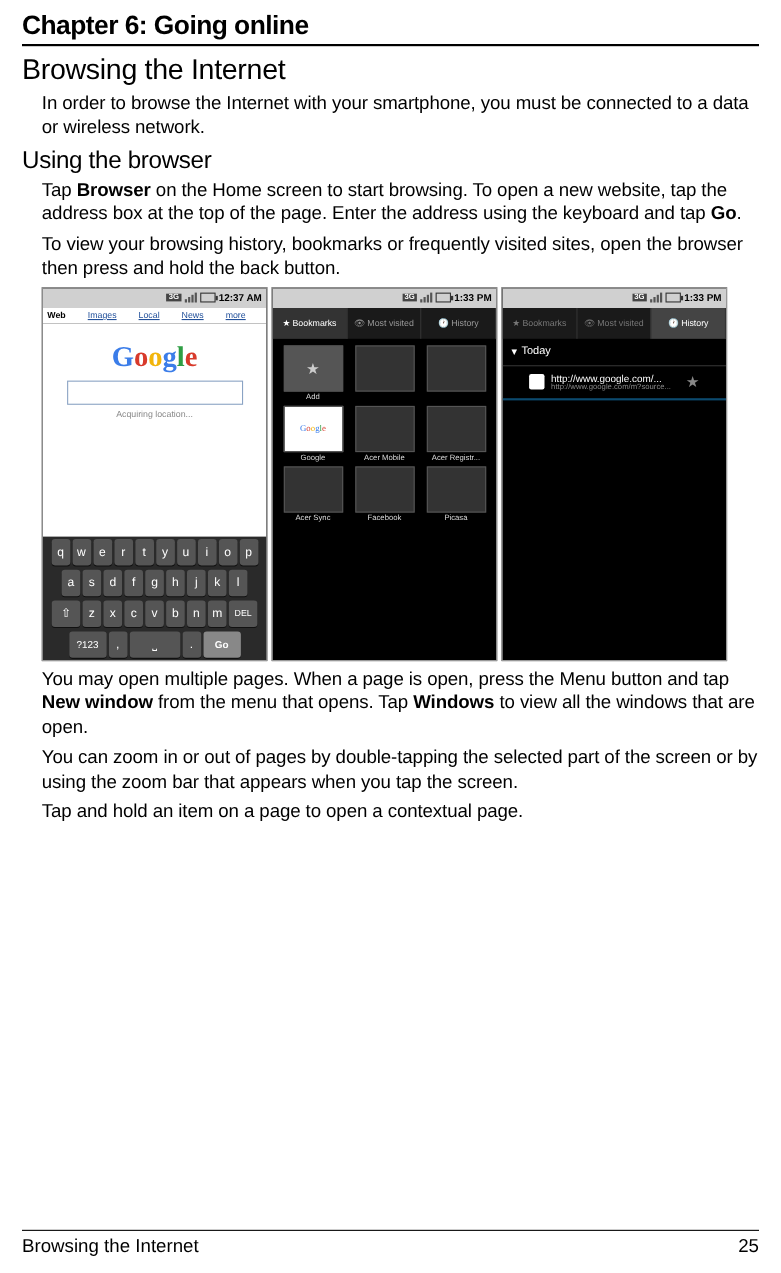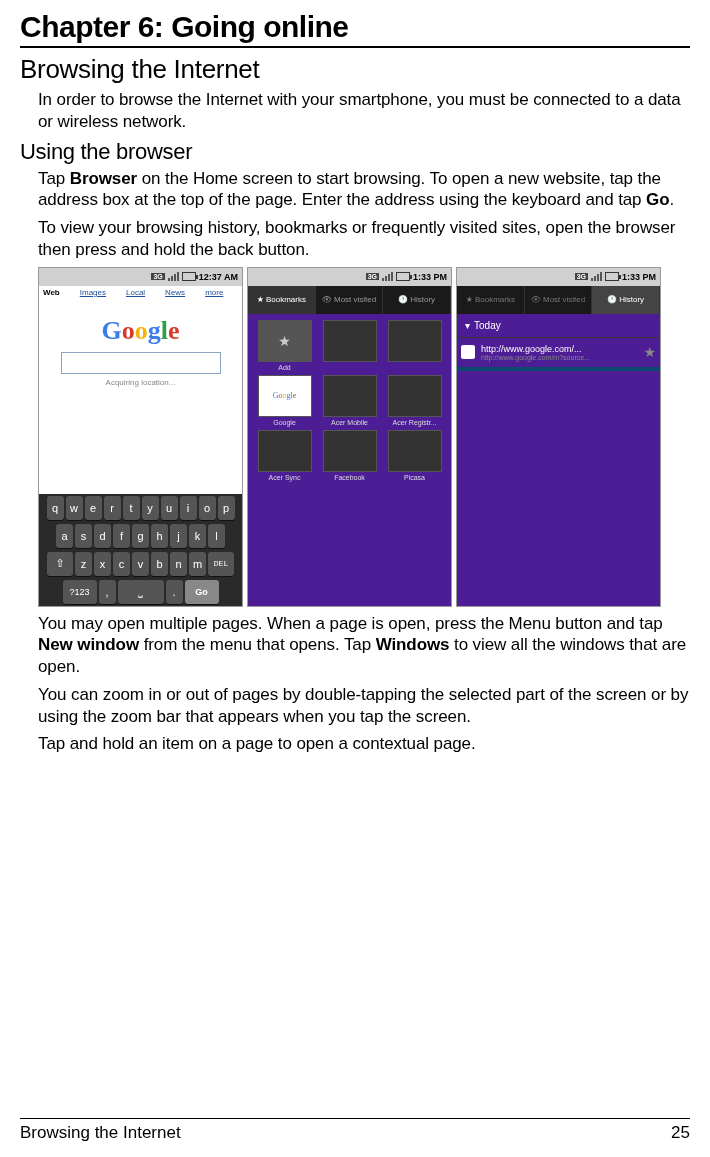--- a/index.html
+++ b/index.html
@@ -6,21 +6,21 @@
     body {
       width: 710px;
       height: 1157px;
       font-family: "Segoe UI", "Frutiger", "Myriad Pro", Arial, sans-serif;
       color: #000;
       position: relative;
       background: #fff;
       padding: 10px 20px 0 20px;
     }
     h1.chapter {
-      font-size: 30px;
+      font-size: 24px;
       font-weight: bold;
       border-bottom: 2px solid #000;
       padding-bottom: 2px;
       letter-spacing: -0.5px;
     }
     h2.section {
       font-size: 26px;
       font-weight: normal;
       margin: 6px 0 4px 0;
       letter-spacing: -0.3px;
@@ -40,21 +40,21 @@
     .bold { font-weight: bold; }
     .screenshots {
       display: flex;
       gap: 4px;
       margin: 0 0 6px 18px;
     }
     .phone {
       width: 205px;
       height: 340px;
       border: 1px solid #999;
-      background: #4c1d95;
+      background: #000000;
       display: flex;
       flex-direction: column;
       font-size: 9px;
       color: #fff;
       overflow: hidden;
     }
     .statusbar {
       height: 18px;
       background: #d0d0d0;
       display: flex;
@@ -88,42 +88,42 @@
     .p1-logo .gb{color:#3b7de9}.p1-logo .gr{color:#d83a2b}.p1-logo .gy{color:#f2b50c}.p1-logo .gg{color:#2f9e44}
     .p1-search { margin-top:6px; width:160px; height:22px; border:1px solid #8aa3c4; background:#fff; }
     .p1-loc { font-size:8px; color:#888; margin-top:4px; }
     .keyboard { background:#2a2a2a; }
     .krow { display:flex; justify-content:center; gap:2px; padding:2px 2px; }
     .key { background:#555; color:#fff; width:17px; height:24px; display:flex; align-items:center; justify-content:center; border-radius:3px; font-size:11px; box-shadow:0 1px 0 #111; }
     .key.wider { width:34px; font-size:9px; }
     .key.space { width:46px; }
     .key.go { background:#888; font-weight:bold; }
     .key.shift { width:26px; }
-    .key.del { width:26px; font-size:8px;font-family:Liberation Mono, monospace; }
+    .key.del { width:26px; font-size:8px; }
 
     
     .p2-tabs { height:28px; display:flex; background:#1a1a1a; }
     .p2-tab { flex:1; display:flex; align-items:center; justify-content:center; font-size:8px; color:#999; gap:2px; border-right:1px solid #333; }
     .p2-tab.active { background:#333; color:#fff; }
     .p2-grid { display:grid; grid-template-columns:repeat(3,1fr); gap:4px; padding:6px; }
     .p2-tile { display:flex; flex-direction:column; align-items:center; gap:2px; }
     .p2-thumb { width:54px; height:42px; background:#333; border:1px solid #555; display:flex; align-items:center; justify-content:center; }
     .p2-thumb.add { background:#555; }
     .p2-thumb.google { background:#fff; }
     .p2-thumb.google .gmini { font-size:8px; font-family:Georgia,serif; }
     .p2-star { color:#ccc; font-size:14px; }
     .p2-label { font-size:7px; color:#ddd; text-align:center; }
 
     
     .p3-tabs { height:28px; display:flex; background:#1a1a1a; }
     .p3-tab { flex:1; display:flex; align-items:center; justify-content:center; font-size:8px; color:#777; gap:2px; border-right:1px solid #333; }
     .p3-tab.active { background:#444; color:#fff; }
     .p3-today { padding:6px 8px; display:flex; align-items:center; gap:4px; font-size:10px; border-bottom:1px solid #333; }
     .p3-today .chev { font-size:10px; }
-    .p3-item { padding:6px 4px; display:flex; align-items:center; gap:6px; border-bottom:4px solid #0c4a6e; }
+    .p3-item { padding:6px 24px; display:flex; align-items:center; gap:6px; border-bottom:2px solid #0c4a6e; }
     .p3-fav { width:14px; height:14px; background:#fff; border-radius:2px; }
     .p3-txt { flex:1; display:flex; flex-direction:column; }
     .p3-title { font-size:9px; color:#fff; }
     .p3-url { font-size:7px; color:#888; }
     .p3-bmstar { color:#888; font-size:14px; }
 
     .footer {
       position:absolute;
       bottom:14px;
       left:20px;

